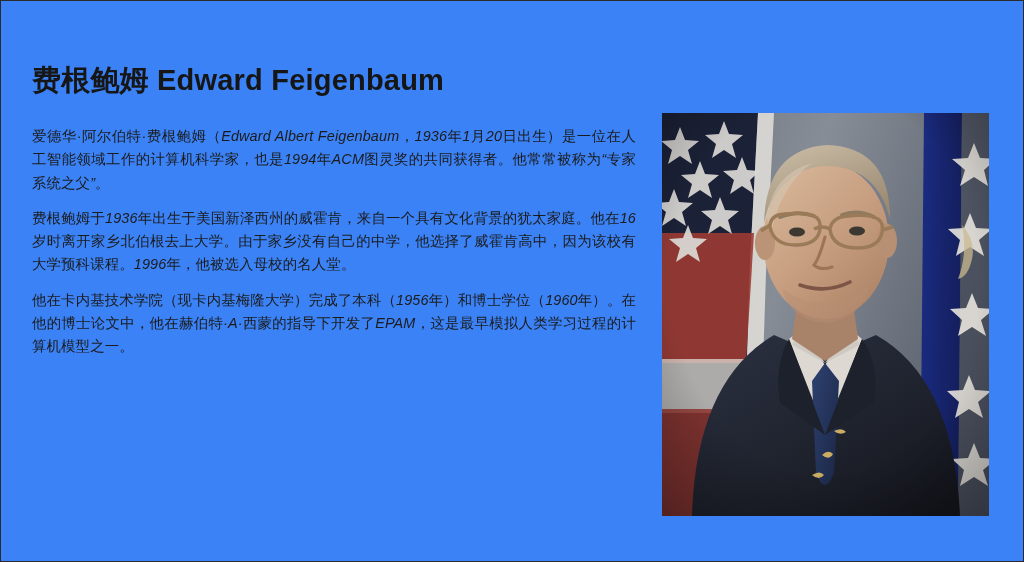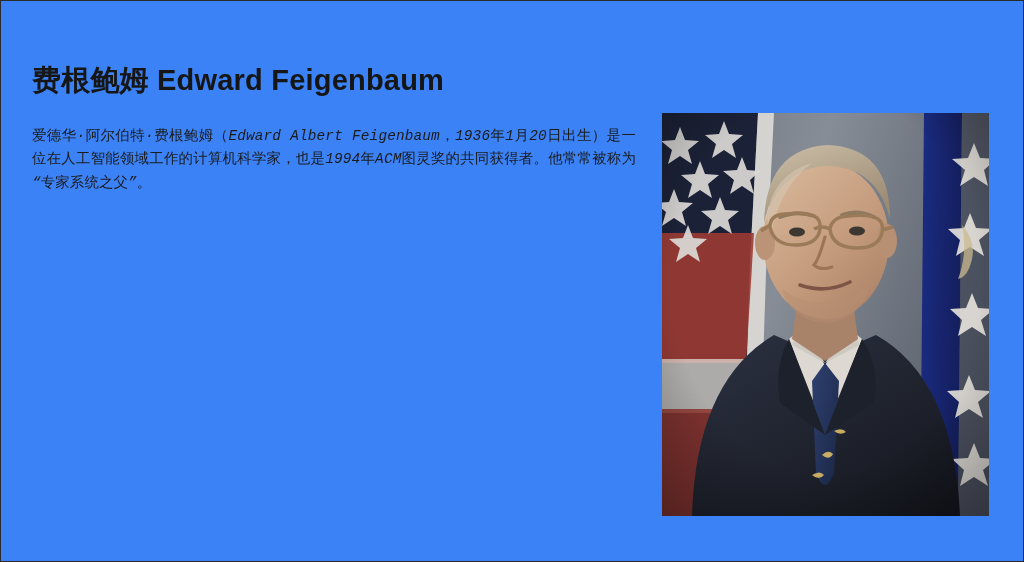--- a/index.html
+++ b/index.html
@@ -43,21 +43,21 @@
 
   
   .article {
     position: absolute;
     left: 31px;
     top: 124px;
     width: 604px;
   }
   .para {
     margin: 0 0 12px 0;
-    font-family: Liberation Mono, monospace;
+    font-family: Liberation Sans, sans-serif;
     font-size: 14.4px;
     line-height: 23.3px;
     color: #1b1b1b;
     text-align: justify;
     text-justify: inter-ideograph;
     letter-spacing: 0.15px;
     font-style: italic;
     font-synthesis: none;
   }
   .para:last-child { margin-bottom: 0; }
@@ -77,20 +77,22 @@
 </head>
 <body>
 
 <div class="page">
   <div class="page-inner">
 
     <h1 class="title">费根鲍姆 Edward Feigenbaum</h1>
 
     <div class="article">
       <p class="para">爱德华·阿尔伯特·费根鲍姆（Edward Albert Feigenbaum，1936年1月20日出生）是一位在人工智能领域工作的计算机科学家，也是1994年ACM图灵奖的共同获得者。他常常被称为“专家系统之父”。</p>
+      <p class="para">费根鲍姆于1936年出生于美国新泽西州的威霍肯，来自一个具有文化背景的犹太家庭。他在16岁时离开家乡北伯根去上大学。由于家乡没有自己的中学，他选择了威霍肯高中，因为该校有大学预科课程。1996年，他被选入母校的名人堂。</p>
+      <p class="para">他在卡内基技术学院（现卡内基梅隆大学）完成了本科（1956年）和博士学位（1960年）。在他的博士论文中，他在赫伯特·A·西蒙的指导下开发了EPAM，这是最早模拟人类学习过程的计算机模型之一。</p>
     </div>
 
     <div class="photo-frame" role="img" aria-label="Edward Feigenbaum portrait">
       <svg width="327" height="403" viewBox="0 0 327 403" xmlns="http://www.w3.org/2000/svg">
         <defs>
           <linearGradient id="backdrop" x1="0" y1="0" x2="1" y2="0.4">
             <stop offset="0%" stop-color="#6f757f"></stop>
             <stop offset="45%" stop-color="#878d97"></stop>
             <stop offset="100%" stop-color="#5d636e"></stop>
           </linearGradient>

